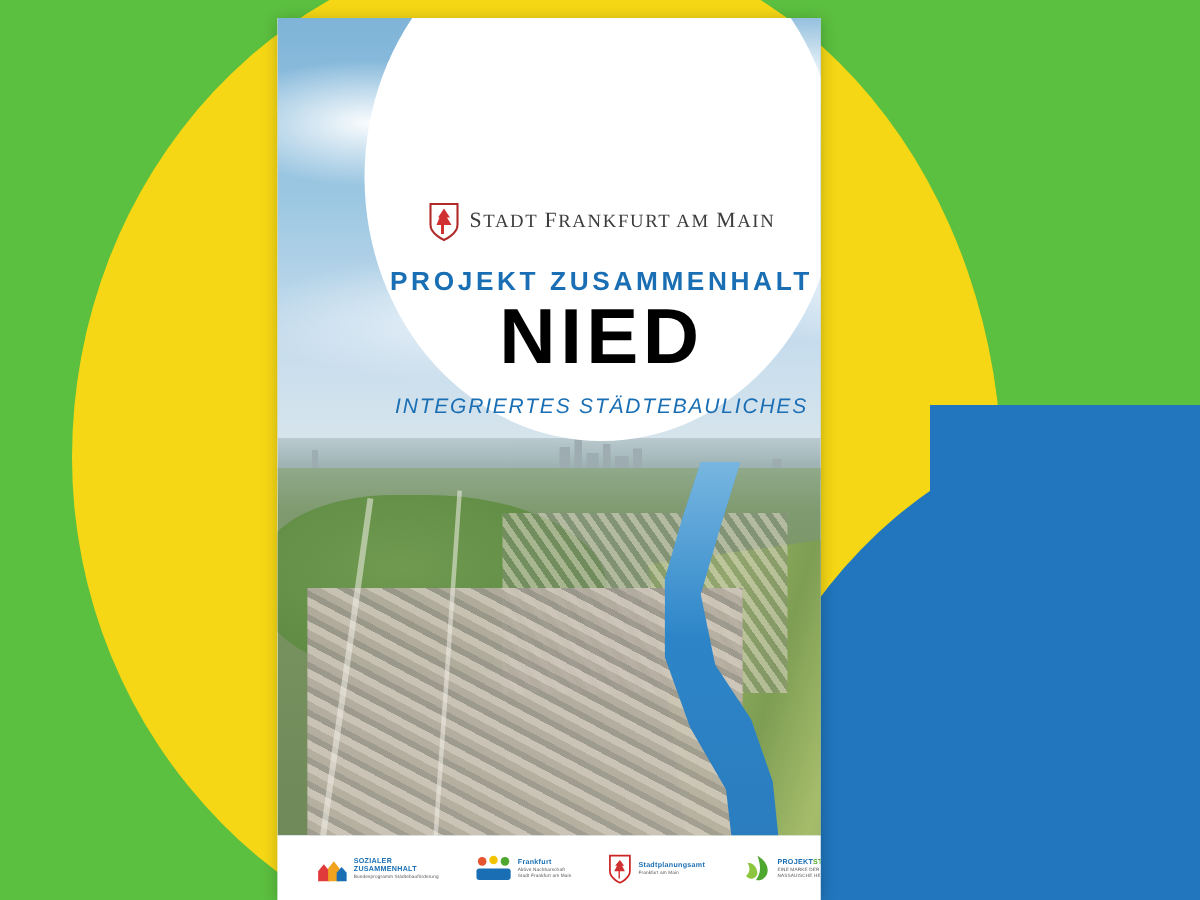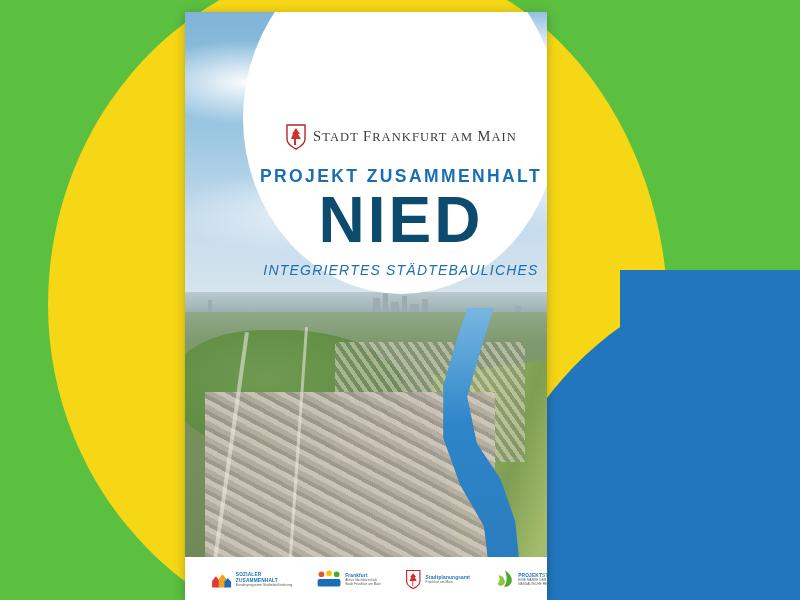--- a/index.html
+++ b/index.html
@@ -198,22 +198,22 @@
   .crest-text .big { font-size: 14.5px; }
   .kicker {
     color: #1a6fb4;
     font-size: 17.5px;
     font-weight: bold;
     letter-spacing: 2.4px;
     margin-bottom: 2px;
     white-space: nowrap;
   }
   .bigtitle {
-    color: #0c4a6e;
-    font-size: 64px;
+    color: #000000;
+    font-size: 52px;
     font-weight: bold;
     letter-spacing: 3px;
     line-height: .92;
     margin: 2px 0 10px 0;
     white-space: nowrap;
   }
   .subtitle {
     color: #1a6fb4;
     font-size: 14px;
     font-style: italic;

